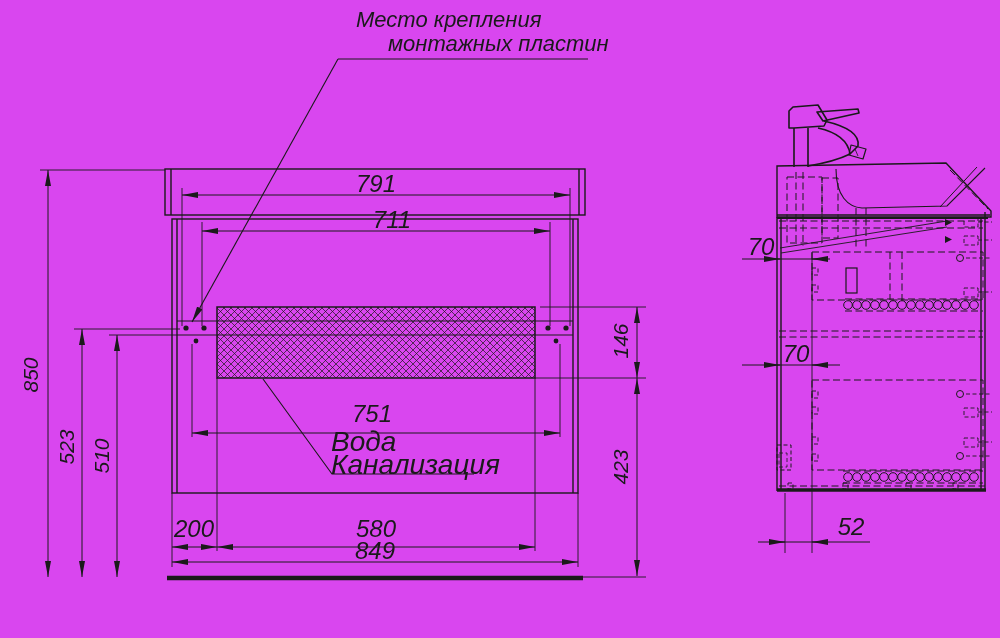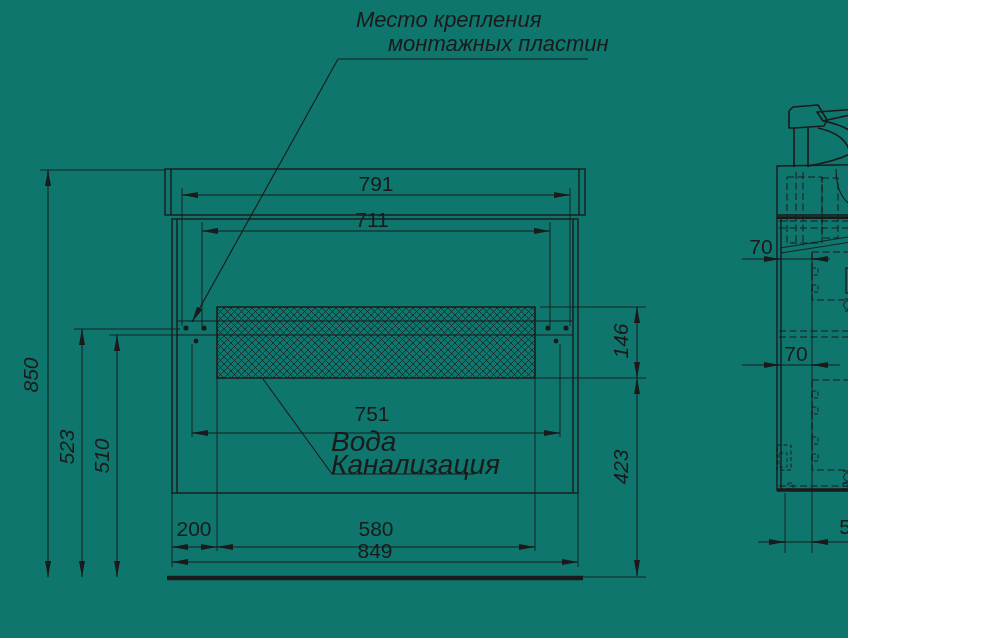--- a/index.html
+++ b/index.html
@@ -1,20 +1,20 @@
 <!DOCTYPE html>
 <html><head>
 <meta charset="utf-8">
 <style>
   html,body{margin:0;padding:0;background:#ffffff;}
-  #stage{position:relative;width:848px;height:638px;background:#0f766e;overflow:hidden;
+  #stage{position:relative;width:1000px;height:638px;background:#d946ef;overflow:hidden;
          font-family:"Liberation Sans", sans-serif;}
   #stage svg{position:absolute;left:0;top:0;}
   .lbl{position:absolute;color:#1a1a1a;white-space:nowrap;}
-  .dim{font-size:21px;transform:translate(-50%,-50%);}
+  .dim{font-style:italic;font-size:24px;transform:translate(-50%,-50%);}
   .dimv{font-style:italic;font-size:21px;transform:translate(-50%,-50%) rotate(-90deg);}
   .note{font-style:italic;font-size:22px;line-height:23px;}
   .callout{font-style:italic;font-size:28px;}
 </style>
 </head>
 <body>
 
 <div id="stage">
 
 <svg width="1000" height="638" viewBox="0 0 1000 638">
@@ -215,21 +215,21 @@
     <path d="M758,542 H870"></path>
     <line x1="771" y1="542" x2="785" y2="542" marker-end="url(#arr)"></line>
     <line x1="826" y1="542" x2="812" y2="542" marker-end="url(#arr)"></line>
   </g>
 </svg>
 
 <span class="lbl note" style="left:356px;top:8px;">Место крепления</span>
 <span class="lbl note" style="left:356px;top:32px;margin-left:32px;">монтажных пластин</span>
 
 <span class="lbl dim" style="left:376px;top:184px;">791</span>
-<span class="lbl dim" style="left:372px;top:220px;">711</span>
+<span class="lbl dim" style="left:392px;top:220px;">711</span>
 <span class="lbl dim" style="left:372px;top:414px;">751</span>
 <span class="lbl dim" style="left:376px;top:529px;">580</span>
 <span class="lbl dim" style="left:194px;top:529px;">200</span>
 <span class="lbl dim" style="left:375px;top:551px;">849</span>
 
 <span class="lbl dimv" style="left:31px;top:375px;">850</span>
 <span class="lbl dimv" style="left:67px;top:447px;">523</span>
 <span class="lbl dimv" style="left:102px;top:456px;">510</span>
 <span class="lbl dimv" style="left:621px;top:341px;">146</span>
 <span class="lbl dimv" style="left:621px;top:467px;">423</span>

